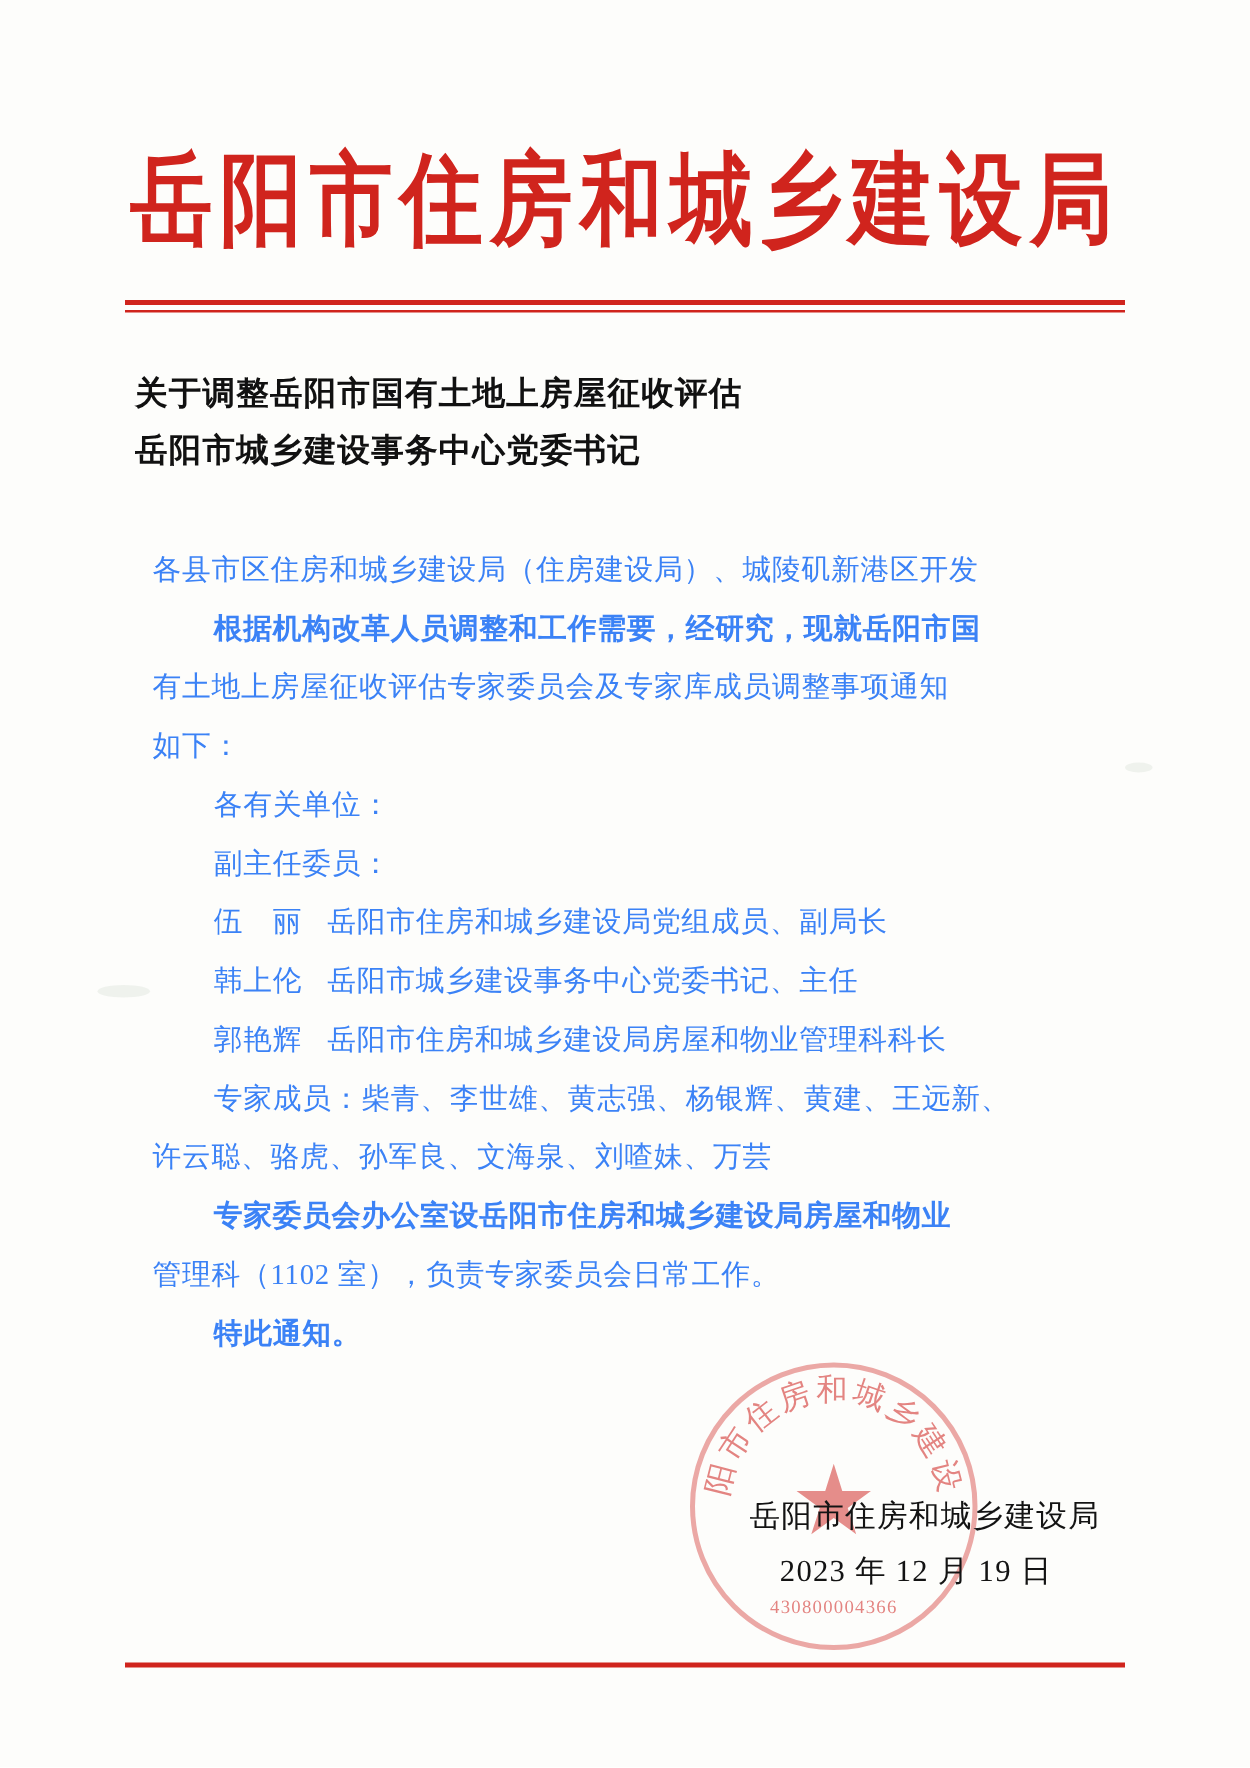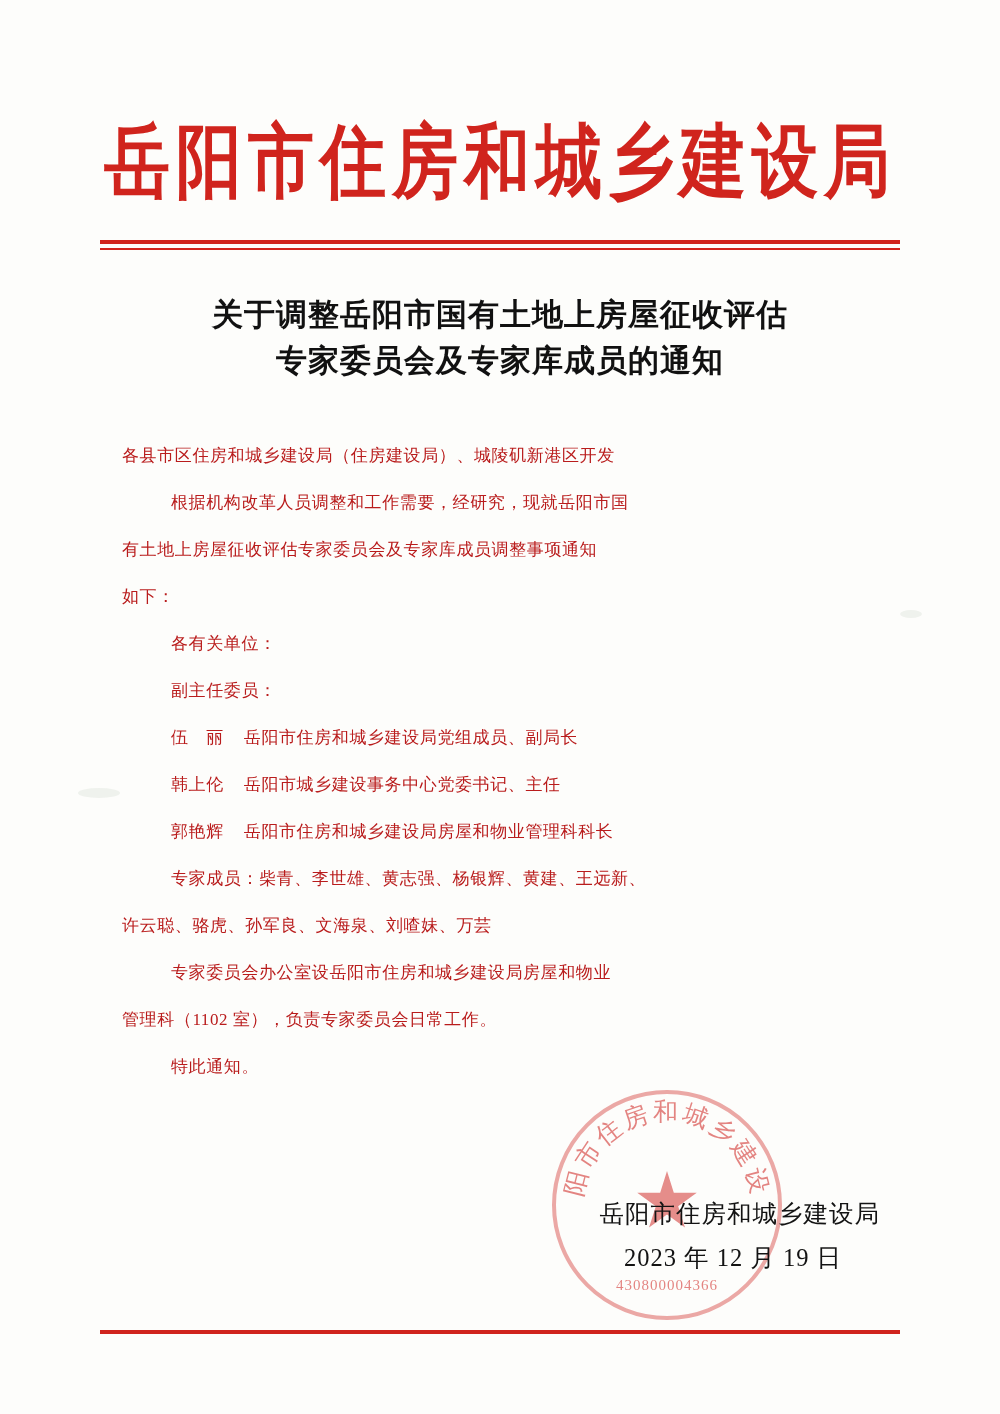--- a/index.html
+++ b/index.html
@@ -53,46 +53,47 @@
   .rule-top .thin {
     height: 1.5px;
     background: #d0241d;
     margin-top: 4px;
   }
 
   
   .doc-title {
     position: absolute;
     top: 292px;
-    left: 120px;
+    left: 108px;
     width: 760px;
-    text-align: center;
+    text-align: left;
     font-weight: 700;
-    font-size: 31px;
+    font-size: 26px;
     line-height: 46px;
     letter-spacing: 1px;
     color: #111;
   }
 
   
   .body-text {
     position: absolute;
     top: 432px;
     left: 122px;
     width: 760px;
-    font-size: 17px;
+    font-size: 23px;
     line-height: 47px;
     letter-spacing: 0.6px;
-    color: #b91c1c;
+    color: #3b82f6;
   }
   .body-text p {
     margin: 0;
   }
   .indent-1 {
     text-indent: 49px;
+    font-weight: bold;
   }
   .indent-2 {
     padding-left: 49px;
   }
   .nowrap {
     white-space: nowrap;
   }
   .name-sp {
     display: inline-block;
     width: 20px;
@@ -185,21 +186,21 @@
   <div class="letterhead">
     <div class="letterhead-title">岳阳市住房和城乡建设局</div>
   </div>
   <div class="rule-top">
     <div class="thick"></div>
     <div class="thin"></div>
   </div>
 
   <div class="doc-title">
     <div>关于调整岳阳市国有土地上房屋征收评估</div>
-    <div>专家委员会及专家库成员的通知</div>
+    <div>岳阳市城乡建设事务中心党委书记</div>
   </div>
 
   <div class="body-text">
     <p>各县市区住房和城乡建设局（住房建设局）、城陵矶新港区开发</p>
 
     <p class="indent-1">根据机构改革人员调整和工作需要，经研究，现就岳阳市国</p>
     <p>有土地上房屋征收评估专家委员会及专家库成员调整事项通知</p>
     <p>如下：</p>
 
     <p class="indent-2">各有关单位：</p>

